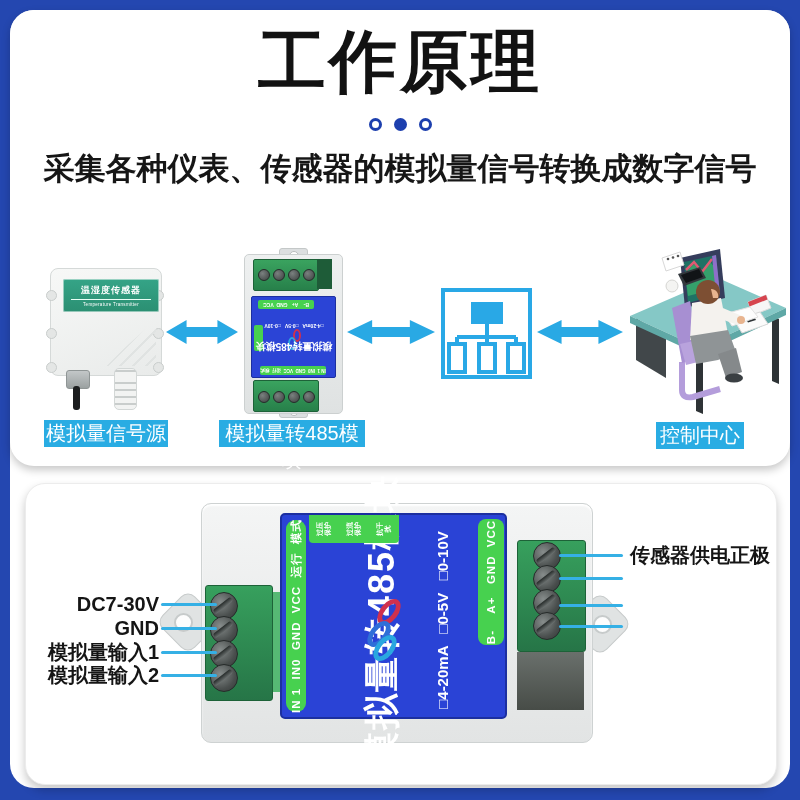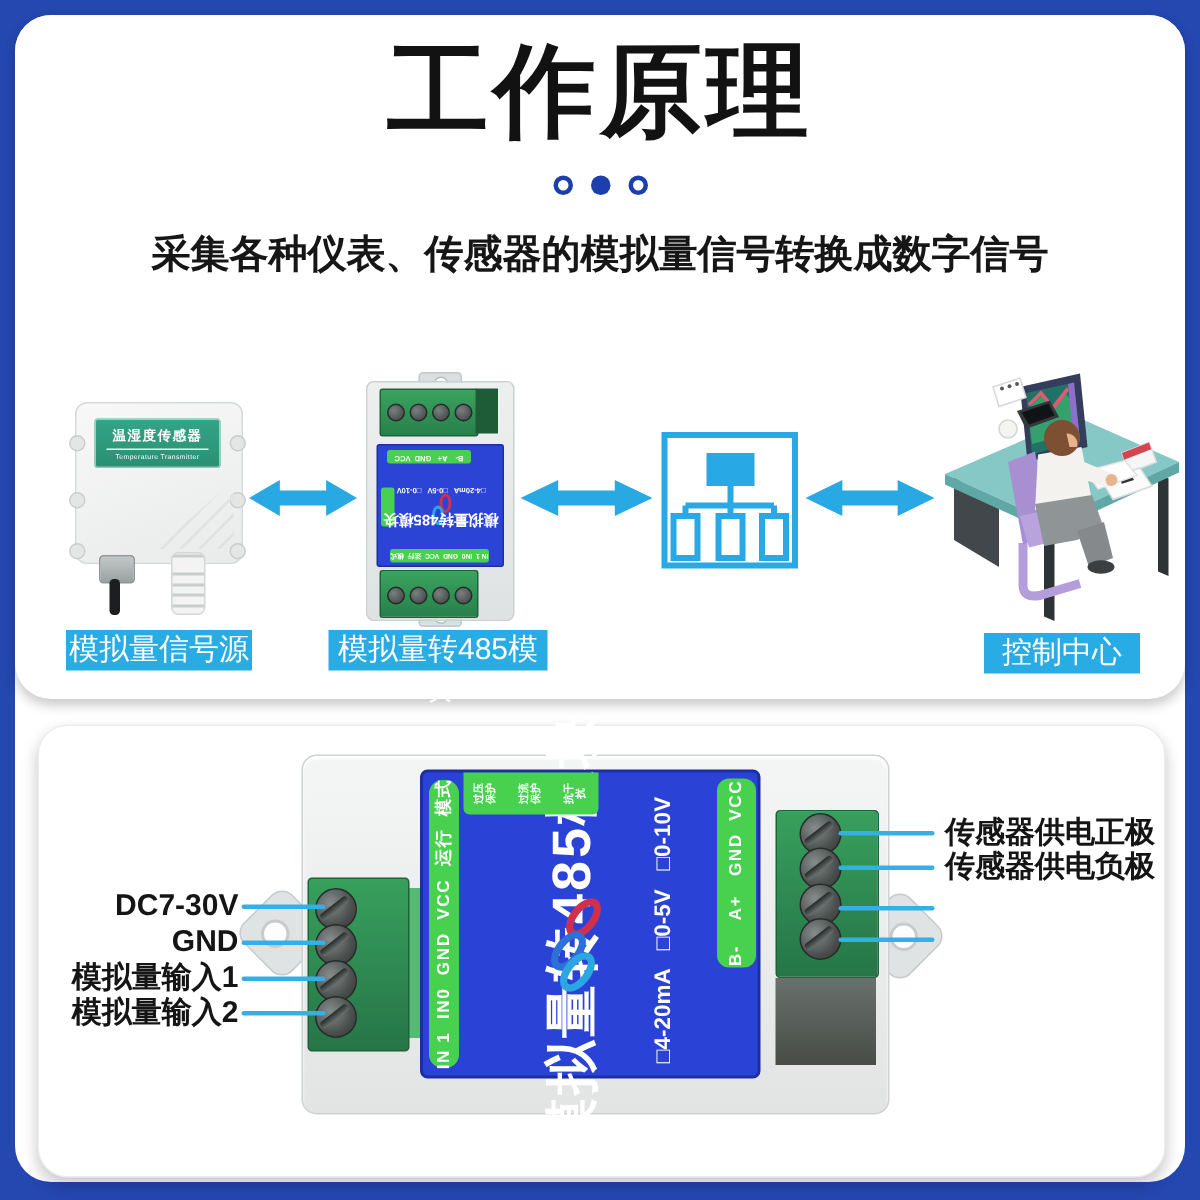--- a/index.html
+++ b/index.html
@@ -12,32 +12,32 @@
   .card{position:absolute;background:#fff;}
   .card1{left:10px;top:10px;width:780px;height:456px;border-radius:24px;box-shadow:0 4px 8px rgba(0,0,0,.22);}
   .card2{left:25px;top:483px;width:750px;height:300px;border-radius:20px;border:1px solid #ececec;box-shadow:0 5px 10px rgba(0,0,0,.22);}
 
   
   .title{position:absolute;top:12px;left:0;width:100%;text-align:center;font-size:68px;line-height:78px;font-weight:900;color:#121212;letter-spacing:3px;}
   .dots{position:absolute;top:107px;left:0;width:100%;text-align:center;}
   .dots i{display:inline-block;width:13px;height:13px;border-radius:50%;margin:0 6px;box-sizing:border-box;}
   .dot-ring{border:3.5px solid #1d3fae;background:#fff;}
   .dot-fill{background:#1d3fae;}
-  .desc{position:absolute;top:138px;left:0;width:100%;text-align:center;font-size:26px;line-height:42px;font-weight:600;color:#161616;}
+  .desc{position:absolute;top:138px;left:0;width:100%;text-align:center;font-size:31px;line-height:42px;font-weight:600;color:#161616;}
 
   
   .arrow{position:absolute;height:26px;}
   .arrow svg{width:100%;height:100%;display:block;}
   .flabel{position:absolute;height:27px;line-height:27px;text-align:center;background:#29ace3;color:#fff;font-size:20px;font-weight:500;}
 
   
   .sensor{position:absolute;left:38px;top:258px;width:114px;height:140px;}
   .sensor .sbody{position:absolute;left:2px;top:0;width:110px;height:106px;background:linear-gradient(160deg,#f7f8f7,#e9ebea);border:1px solid #d5d9d8;border-radius:8px;}
   .sensor .lug{position:absolute;width:9px;height:9px;border-radius:50%;background:#e4e6e5;border:1px solid #c9cdcc;}
-  .sensor .plate{position:absolute;left:15px;top:11px;width:84px;height:33px;background:linear-gradient(#35a487,#2b8f72);border-radius:2px;box-shadow:inset 0 0 0 1px rgba(255,255,255,.5);color:#fff;text-align:center;}
+  .sensor .plate{position:absolute;left:15px;top:11px;width:96px;height:33px;background:linear-gradient(#35a487,#2b8f72);border-radius:2px;box-shadow:inset 0 0 0 1px rgba(255,255,255,.5);color:#fff;text-align:center;}
   .sensor .plate .cn{font-size:9px;font-weight:700;letter-spacing:1px;margin-top:5px;}
   .sensor .plate .rule{height:1px;background:#eafff6;margin:2px 8px;}
   .sensor .plate .en{font-size:4.5px;letter-spacing:.3px;}
   .sensor .stripes{position:absolute;right:6px;top:52px;width:52px;height:46px;background:repeating-linear-gradient(135deg,transparent 0 7px,#e0e3e2 7px 9px);clip-path:polygon(100% 0,100% 100%,0 100%);}
   .sensor .gland{position:absolute;left:18px;top:102px;width:22px;height:17px;background:linear-gradient(#c3c7c8,#9ba1a1);border-radius:3px;border:1px solid #8f9595;}
   .sensor .cable{position:absolute;left:25px;top:118px;width:7px;height:24px;background:#1c1e1f;border-radius:3px;}
   .sensor .probe{position:absolute;left:66px;top:100px;width:21px;height:40px;background:#f2f3f2;border:1px solid #d3d7d6;border-radius:5px;background-image:repeating-linear-gradient(#0000 0 5px,#c9cdcc 5px 7px);background-position:0 8px;}
 
   
   .fmodule{position:absolute;left:234px;top:244px;width:97px;height:158px;}
@@ -224,21 +224,21 @@
       <polygon points="68,90 106,84 114,106 96,114 74,118" fill="#8f9496"></polygon>
       <polygon points="96,108 114,102 120,126 104,132" fill="#85898b"></polygon>
       <ellipse cx="112" cy="132" rx="9" ry="4.5" fill="#3a3f42"></ellipse>
       <circle cx="86" cy="46" r="12" fill="#7d4f33"></circle>
       <path d="M96 52 a7 7 0 0 0 -7 -9 l2 9 z" fill="#e8b48f"></path>
     </svg>
   </div>
 
   <div class="flabel" style="left:34px;top:410px;width:124px">模拟量信号源</div>
   <div class="flabel" style="left:209px;top:410px;width:146px">模拟量转485模块</div>
-  <div class="flabel" style="left:646px;top:412px;width:104px">控制中心</div>
+  <div class="flabel" style="left:646px;top:412px;width:88px">控制中心</div>
 </div>
 
 <div class="card card2">
 
   <div class="pinlabel pl-left" style="top:107px">DC7-30V</div>
   <div class="pinlabel pl-left" style="top:131px">GND</div>
   <div class="pinlabel pl-left" style="top:155px">模拟量输入1</div>
   <div class="pinlabel pl-left" style="top:178px">模拟量输入2</div>
 
   <div class="pinline" style="left:135px;top:119px;width:56px"></div>
@@ -311,14 +311,13 @@
     <span class="ring2" style="left:88px;top:104px;border:5px solid #2f6fd8;transform:rotate(38deg)"></span>
     <span class="ring2" style="left:94px;top:118px;border:5px solid #2aa7e0;transform:rotate(38deg)"></span>
   </div>
 
   <div class="pinline" style="left:533px;top:70px;width:64px"></div>
   <div class="pinline" style="left:533px;top:93px;width:64px"></div>
   <div class="pinline" style="left:533px;top:120px;width:64px"></div>
   <div class="pinline" style="left:533px;top:141px;width:64px"></div>
 
   <div class="pinlabel pl-right" style="top:58px">传感器供电正极</div>
-  <div class="pinlabel pl-right" style="top:81px">传感器供电负极</div>
 </div>
 
 </body></html>

